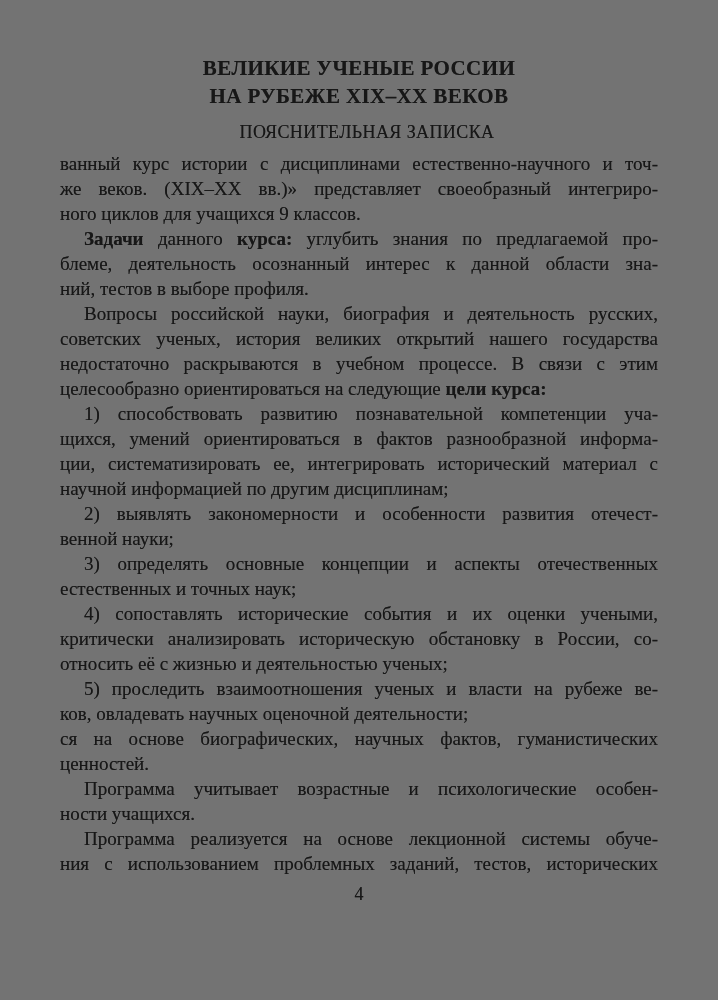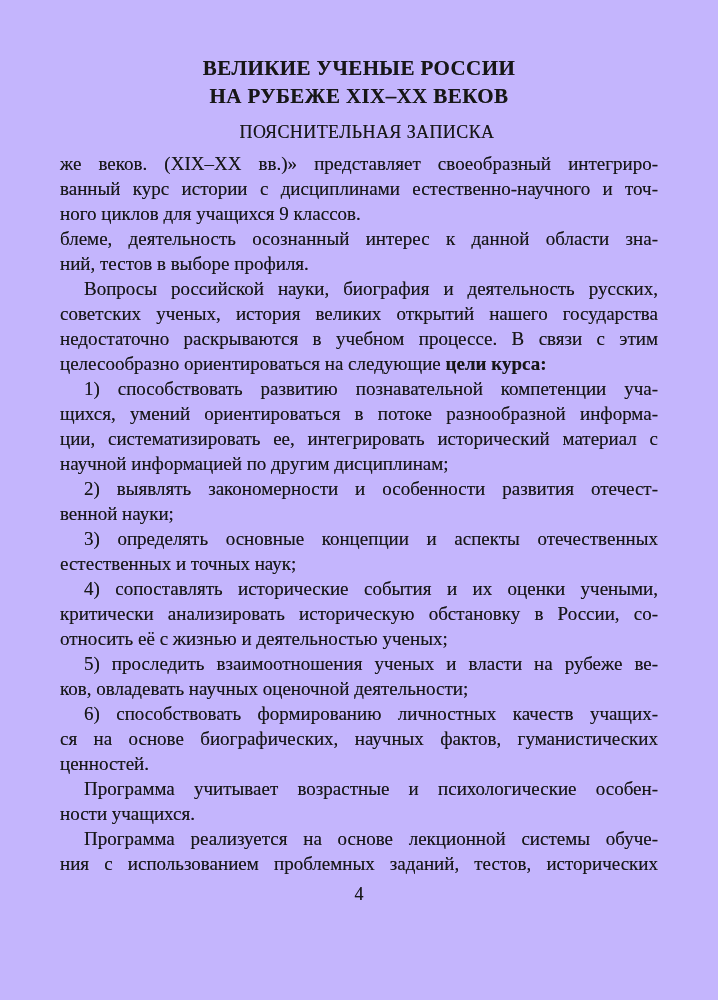--- a/index.html
+++ b/index.html
@@ -4,21 +4,21 @@
 <style>
   html, body {
     margin: 0;
     padding: 0;
     background: #ffffff;
   }
   .page {
     position: relative;
     width: 718px;
     height: 1000px;
-    background: #c4b5fd;
+    background: #737373;
     font-family: "Liberation Serif", serif;
     color: #171717;
     overflow: hidden;
     text-shadow: 0 0 0.5px rgba(20,20,20,0.55);
   }
   .title {
     padding-top: 54px;
     margin: 0;
     text-align: center;
     font-size: 21px;
@@ -60,37 +60,38 @@
 <body>
 
 <div class="page">
   <h1 class="title">
     <span>ВЕЛИКИЕ УЧЕНЫЕ РОССИИ</span><br>
     <span>НА РУБЕЖЕ XIX–XX ВЕКОВ</span>
   </h1>
   <h2 class="subtitle">ПОЯСНИТЕЛЬНАЯ ЗАПИСКА</h2>
   <div class="body-text">
       <div class="paragraph">
+        <div class="line">ванный курс истории с дисциплинами естественно-научного и точ-</div>
         <div class="line">же веков. (XIX–XX вв.)» представляет своеобразный интегриро-</div>
-        <div class="line">ванный курс истории с дисциплинами естественно-научного и точ-</div>
         <div class="line last">ного циклов для учащихся 9 классов.</div>
       </div>
       <div class="paragraph">
+        <div class="line first"><b>Задачи</b> данного <b>курса:</b> углубить знания по предлагаемой про-</div>
         <div class="line">блеме, деятельность осознанный интерес к данной области зна-</div>
         <div class="line last">ний, тестов в выборе профиля.</div>
       </div>
       <div class="paragraph">
         <div class="line first">Вопросы российской науки, биография и деятельность русских,</div>
         <div class="line">советских ученых, история великих открытий нашего государства</div>
         <div class="line">недостаточно раскрываются в учебном процессе. В связи с этим</div>
         <div class="line last">целесообразно ориентироваться на следующие <b>цели курса:</b></div>
       </div>
       <div class="paragraph">
         <div class="line first">1) способствовать развитию познавательной компетенции уча-</div>
-        <div class="line">щихся, умений ориентироваться в потоке разнообразной информа-</div>
+        <div class="line">щихся, умений ориентироваться в фактов разнообразной информа-</div>
         <div class="line">ции, систематизировать ее, интегрировать исторический материал с</div>
         <div class="line last">научной информацией по другим дисциплинам;</div>
       </div>
       <div class="paragraph">
         <div class="line first">2) выявлять закономерности и особенности развития отечест-</div>
         <div class="line last">венной науки;</div>
       </div>
       <div class="paragraph">
         <div class="line first">3) определять основные концепции и аспекты отечественных</div>
         <div class="line last">естественных и точных наук;</div>
@@ -98,21 +99,20 @@
       <div class="paragraph">
         <div class="line first">4) сопоставлять исторические события и их оценки учеными,</div>
         <div class="line">критически анализировать историческую обстановку в России, со-</div>
         <div class="line last">относить её с жизнью и деятельностью ученых;</div>
       </div>
       <div class="paragraph">
         <div class="line first">5) проследить взаимоотношения ученых и власти на рубеже ве-</div>
         <div class="line last">ков, овладевать научных оценочной деятельности;</div>
       </div>
       <div class="paragraph">
-        <div class="line first">6) способствовать формированию личностных качеств учащих-</div>
         <div class="line">ся на основе биографических, научных фактов, гуманистических</div>
         <div class="line last">ценностей.</div>
       </div>
       <div class="paragraph">
         <div class="line first">Программа учитывает возрастные и психологические особен-</div>
         <div class="line last">ности учащихся.</div>
       </div>
       <div class="paragraph">
         <div class="line first">Программа реализуется на основе лекционной системы обуче-</div>
         <div class="line">ния с использованием проблемных заданий, тестов, исторических</div>

